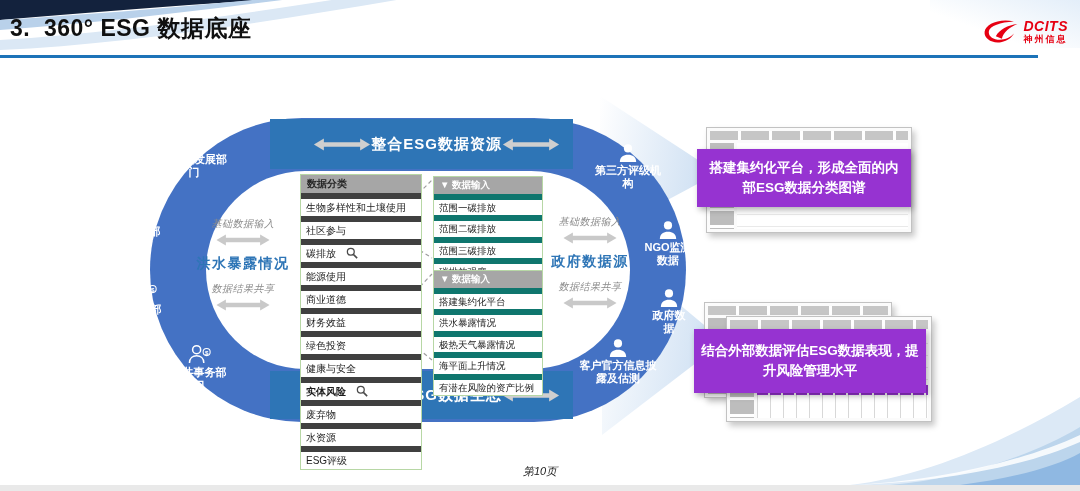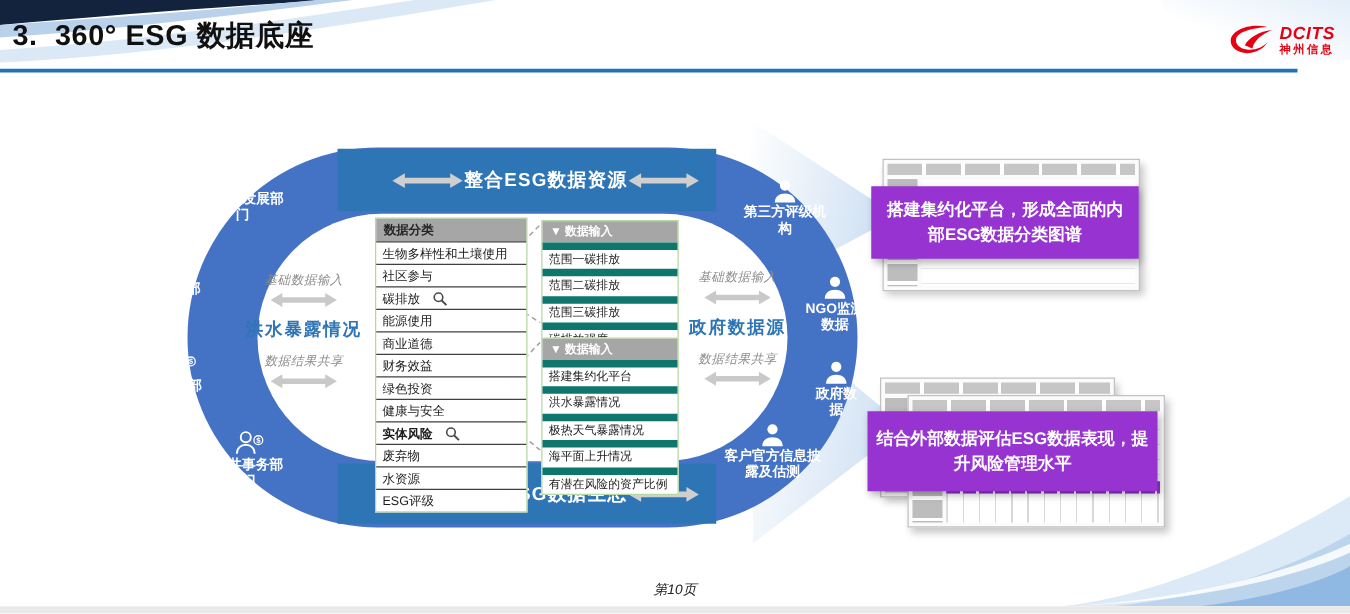--- a/index.html
+++ b/index.html
@@ -46,21 +46,21 @@
 
   .stack{position:absolute;z-index:5;text-align:center;}
   .flow-label{font-size:10px;font-style:italic;color:#8b8b8b;letter-spacing:.5px;}
   .hub-label{font-size:14px;font-weight:bold;color:#2e75b6;letter-spacing:1.5px;margin:9px 0;}
   .stack .darr{display:block;margin:3px auto 6px auto;}
 
   
   .cat-table{position:absolute;left:300px;top:174px;width:122px;background:#fff;z-index:5;
              border:1px solid #b7d7a5;box-sizing:border-box;font-size:10px;color:#1c1c1c;}
   .cat-head{background:#a6a6a6;color:#262626;font-weight:bold;padding:2px 6px;font-size:10px;}
-  .cat-row{padding:1.5px 5px;border-top:1px solid #404040;display:flex;align-items:center;
+  .cat-row{padding:1.5px 5px;border-top:6px solid #404040;display:flex;
            white-space:nowrap;}
   .cat-row.strong{font-weight:bold;}
   .cat-row .mag{margin-left:10px;flex:none;}
 
   .itable{position:absolute;left:433px;width:110px;background:#fff;z-index:5;
           border:1px solid #b7d7a5;box-sizing:border-box;font-size:9.5px;color:#1c1c1c;}
   #itable1{top:176px;}
   #itable2{top:270px;}
   .it-head{background:#a6a6a6;color:#fff;font-weight:bold;padding:2px 6px;font-size:9.5px;}
   .it-row{padding:2px 5px;border-top:6px solid #0f766e;line-height:1.2;}

